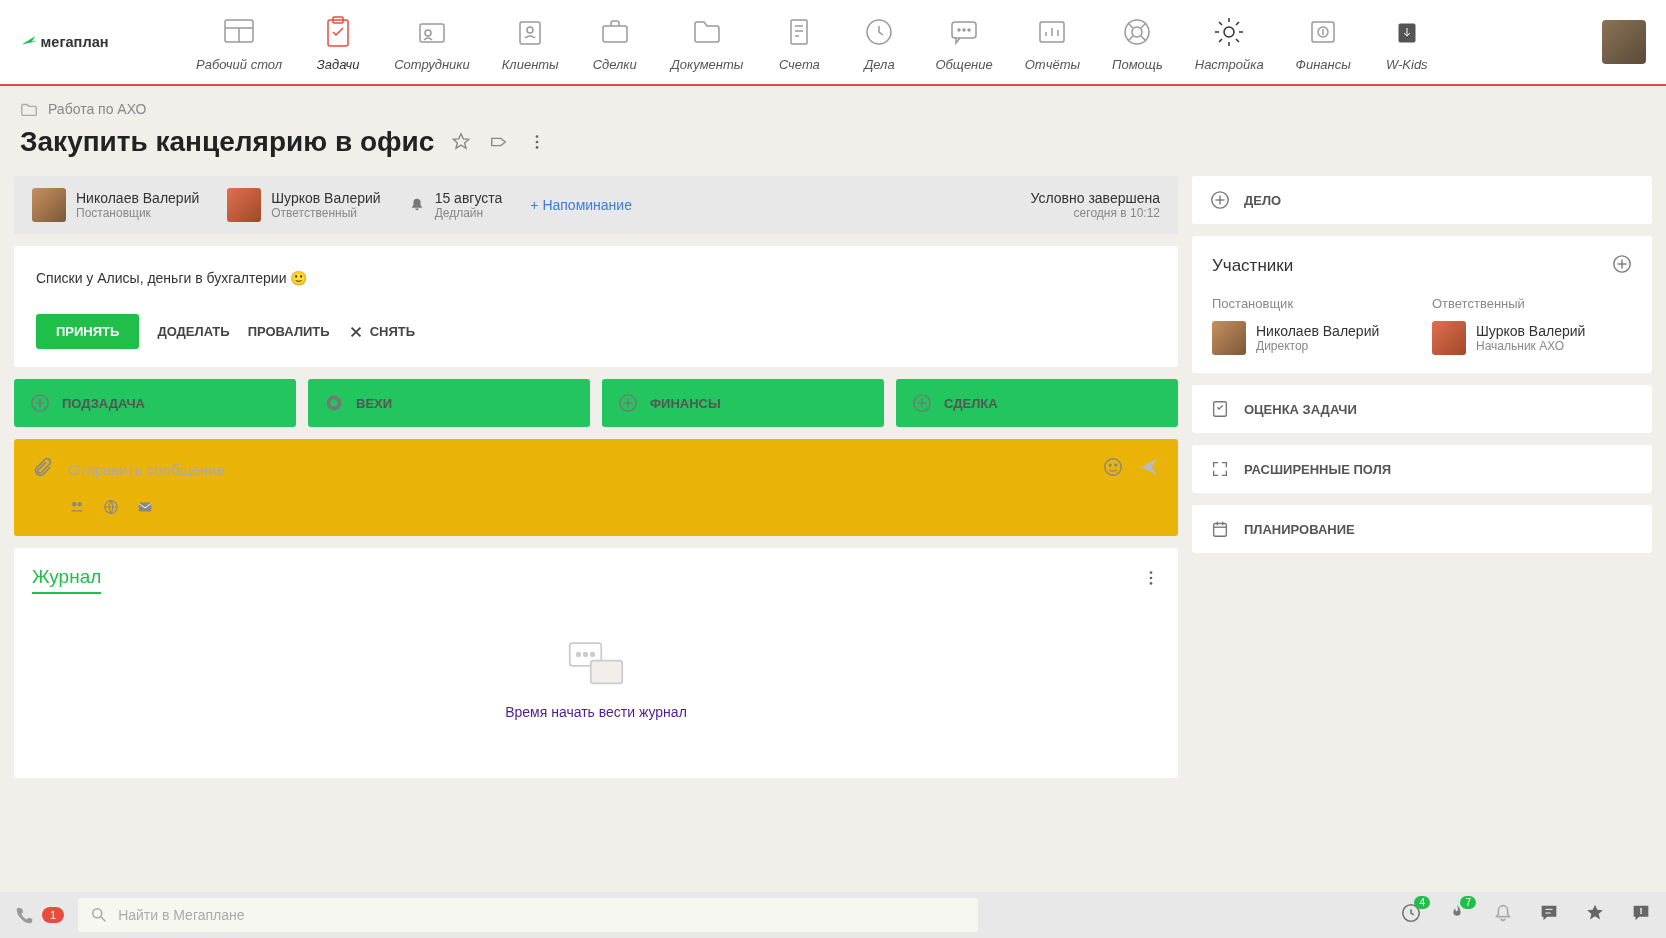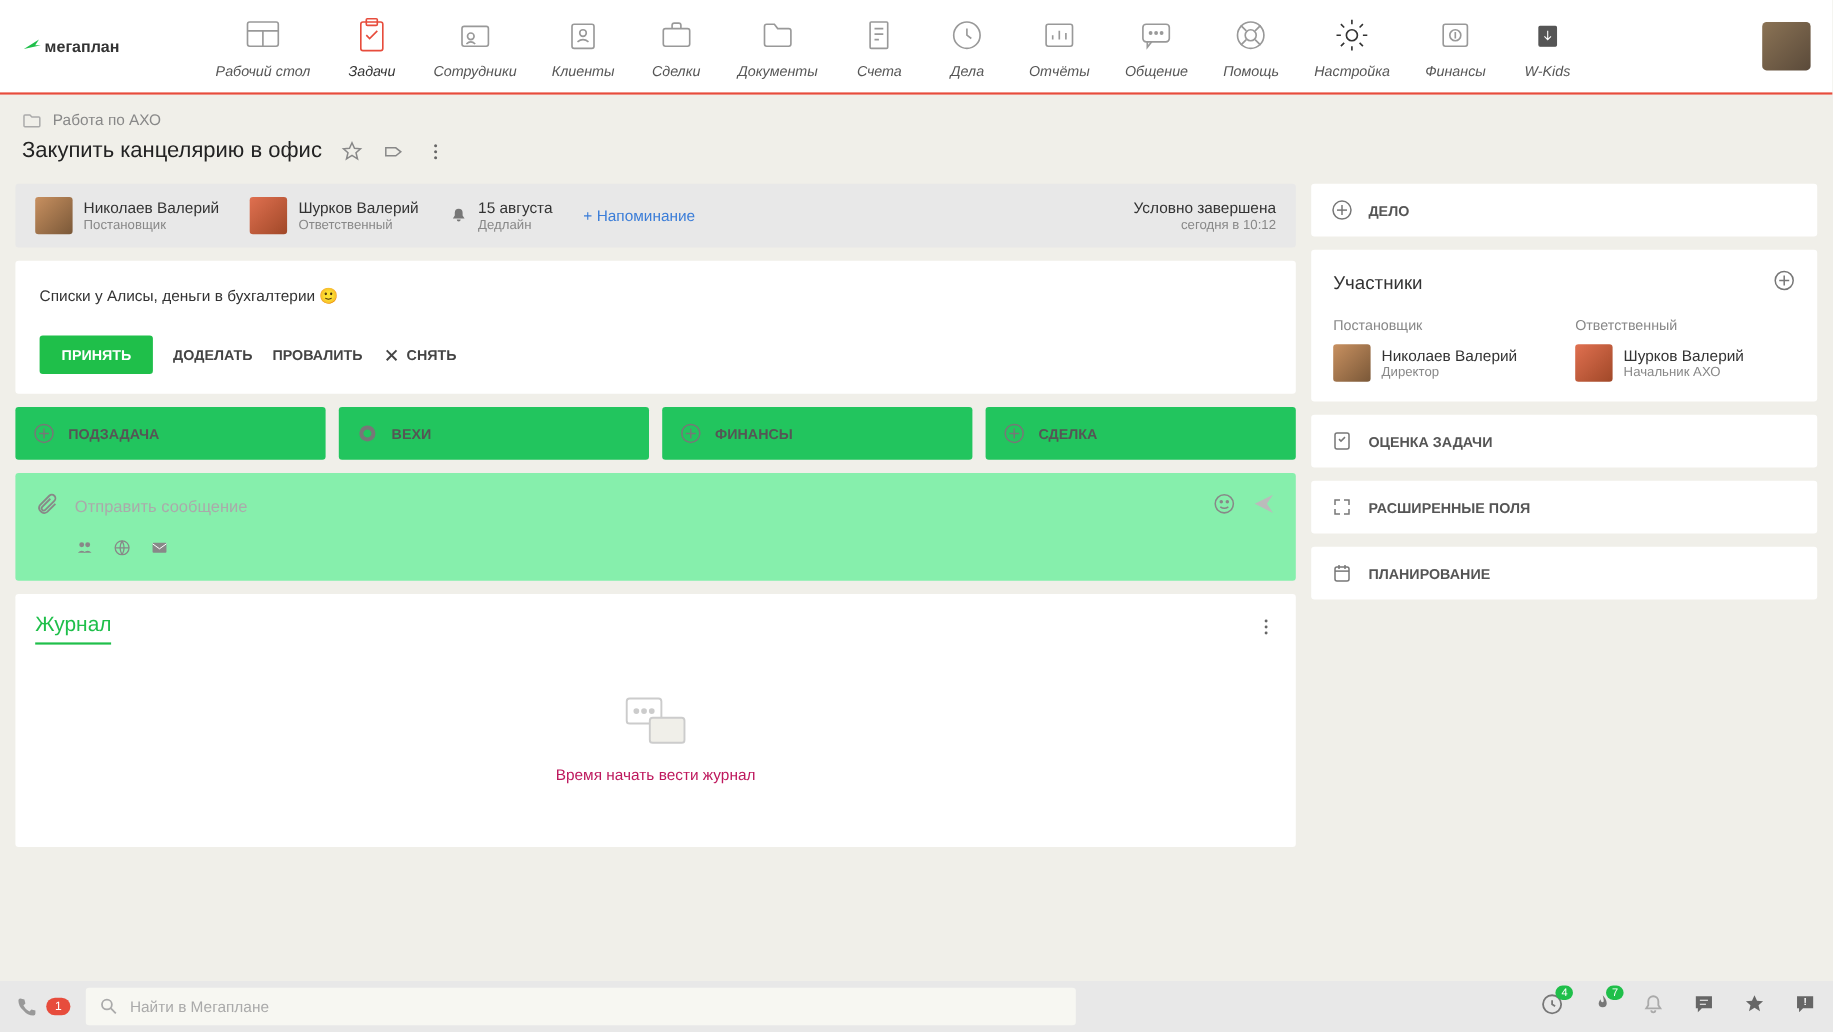--- a/index.html
+++ b/index.html
@@ -18,21 +18,21 @@
 .nav-item.active .ni-label { color: #333; }
 .user-avatar { width: 44px; height: 44px; border-radius: 4px; background: linear-gradient(135deg,#8b7355,#5a4a3a); margin-left: auto; }
 
 
 .breadcrumb-row { padding: 14px 20px 8px; display: flex; align-items: center; gap: 10px; }
 .breadcrumb-row svg { width: 18px; height: 18px; }
 .breadcrumb-text { font-size: 14px; color: #888; }
 
 
 .title-row { padding: 0 20px 18px; display: flex; align-items: center; gap: 16px; }
-.title-text { font-size: 20px; font-weight: 400; color: #222; }
+.title-text { font-size: 28px; font-weight: 700; color: #222; }
 .title-icon { width: 22px; height: 22px; display: flex; align-items: center; justify-content: center; cursor: pointer; }
 .title-icon svg { width: 20px; height: 20px; }
 
 
 .main-wrap { display: flex; gap: 14px; padding: 0 14px; }
 .main-col { flex: 1; display: flex; flex-direction: column; gap: 12px; }
 .side-col { width: 460px; display: flex; flex-direction: column; gap: 12px; }
 
 
 .header-card { background: #e8e8e8; border-radius: 3px; padding: 12px 18px; display: flex; align-items: center; gap: 28px; }
@@ -57,38 +57,38 @@
 .btn-link.with-icon { display: flex; align-items: center; gap: 6px; }
 .btn-link.with-icon svg { width: 16px; height: 16px; }
 
 
 .tiles-row { display: flex; gap: 12px; }
 .tile { flex: 1; background: #22c55e; border-radius: 3px; padding: 14px 16px; display: flex; align-items: center; gap: 12px; cursor: pointer; }
 .tile svg { width: 20px; height: 20px; }
 .tile-label { font-size: 13px; font-weight: bold; color: #555; }
 
 
-.msg-card { background: #86efac; border-radius: 3px; padding: 16px 18px; }
+.msg-card { background: #eab308; border-radius: 3px; padding: 16px 18px; }
 .msg-input-row { display: flex; align-items: center; gap: 14px; border-bottom: 1px solid transparent; }
 .msg-input-row .attach svg { width: 22px; height: 22px; }
 .msg-input { flex: 1; border: none; outline: none; font-size: 15px; color: #333; background: transparent; height: 28px; }
 .msg-input::placeholder { color: #aaa; }
 .msg-icons-right { display: flex; gap: 14px; }
 .msg-icons-right svg { width: 22px; height: 22px; }
 .msg-toolbar { display: flex; gap: 16px; padding: 14px 0 0 36px; }
 .msg-toolbar svg { width: 18px; height: 18px; }
 
 
 .journal-card { background: #fff; border-radius: 3px; padding: 18px; min-height: 180px; }
 .journal-head { display: flex; justify-content: space-between; align-items: center; }
 .journal-tab { font-size: 19px; color: #1fbf4a; border-bottom: 2px solid #1fbf4a; padding-bottom: 4px; }
 .journal-menu svg { width: 18px; height: 18px; }
 .journal-empty { display: flex; flex-direction: column; align-items: center; justify-content: center; padding: 40px 0; }
 .journal-empty svg { width: 70px; height: 60px; margin-bottom: 10px; }
-.journal-empty-text { font-size: 14px; color: #be185d; }
+.journal-empty-text { font-size: 14px; color: #4c1d95; }
 
 
 .side-panel { background: #fff; border-radius: 3px; padding: 14px 18px; display: flex; align-items: center; gap: 14px; cursor: pointer; }
 .side-panel svg { width: 20px; height: 20px; }
 .side-panel-label { font-size: 13px; font-weight: bold; color: #555; }
 .participants-panel { background: #fff; border-radius: 3px; padding: 18px 20px; }
 .pp-head { display: flex; justify-content: space-between; align-items: center; margin-bottom: 18px; }
 .pp-title { font-size: 17px; color: #333; }
 .pp-add svg { width: 20px; height: 20px; }
 .pp-cols { display: flex; gap: 20px; }
@@ -198,39 +198,39 @@
           <svg viewBox="0 0 36 36" fill="none" stroke="#999" stroke-width="1.5">
             <circle cx="18" cy="18" r="12"></circle>
             <path d="M18 12 v6 l4 3"></path>
           </svg>
         </div>
       <div class="ni-label">Дела</div>
     </div>
     <div class="nav-item">
       <div class="ni-icon">
           <svg viewBox="0 0 36 36" fill="none" stroke="#999" stroke-width="1.5">
-            <rect x="6" y="8" width="24" height="20" rx="2"></rect>
-            <line x1="12" y1="22" x2="12" y2="18"></line>
-            <line x1="18" y1="22" x2="18" y2="14"></line>
-            <line x1="24" y1="22" x2="24" y2="16"></line>
-          </svg>
-        </div>
-      <div class="ni-label">Отчёты</div>
-    </div>
-    <div class="nav-item">
-      <div class="ni-icon">
-          <svg viewBox="0 0 36 36" fill="none" stroke="#999" stroke-width="1.5">
             <rect x="6" y="8" width="24" height="16" rx="3"></rect>
             <path d="M14 24 l-4 5 v-5"></path>
             <circle cx="13" cy="16" r="1" fill="#999"></circle>
             <circle cx="18" cy="16" r="1" fill="#999"></circle>
             <circle cx="23" cy="16" r="1" fill="#999"></circle>
           </svg>
         </div>
       <div class="ni-label">Общение</div>
+    </div>
+    <div class="nav-item">
+      <div class="ni-icon">
+          <svg viewBox="0 0 36 36" fill="none" stroke="#999" stroke-width="1.5">
+            <rect x="6" y="8" width="24" height="20" rx="2"></rect>
+            <line x1="12" y1="22" x2="12" y2="18"></line>
+            <line x1="18" y1="22" x2="18" y2="14"></line>
+            <line x1="24" y1="22" x2="24" y2="16"></line>
+          </svg>
+        </div>
+      <div class="ni-label">Отчёты</div>
     </div>
     <div class="nav-item">
       <div class="ni-icon">
           <svg viewBox="0 0 36 36" fill="none" stroke="#999" stroke-width="1.5">
             <circle cx="18" cy="18" r="12"></circle>
             <circle cx="18" cy="18" r="5"></circle>
             <line x1="9" y1="9" x2="14" y2="14"></line>
             <line x1="27" y1="9" x2="22" y2="14"></line>
             <line x1="9" y1="27" x2="14" y2="22"></line>
             <line x1="27" y1="27" x2="22" y2="22"></line>

